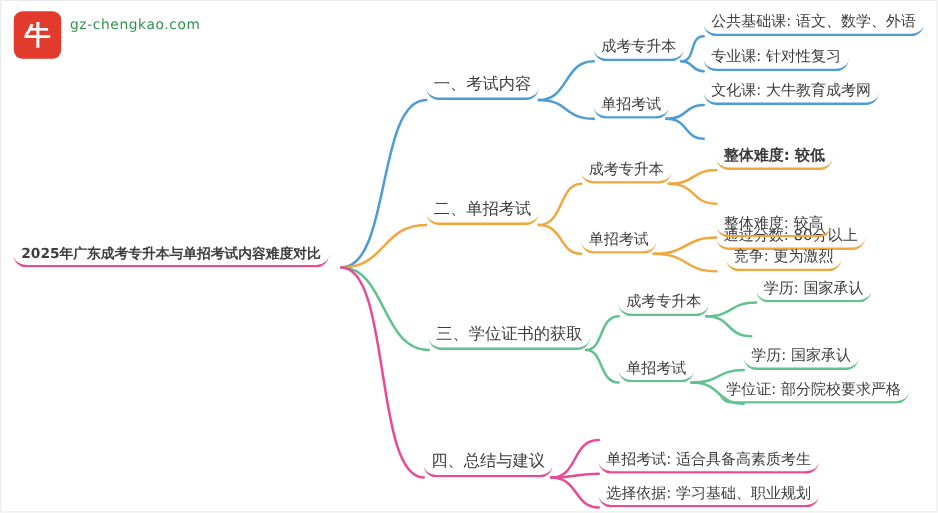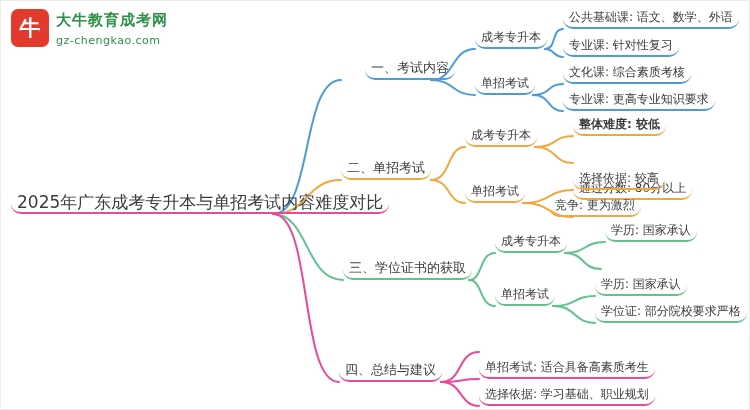--- a/index.html
+++ b/index.html
@@ -18,21 +18,21 @@
   .links{ position:absolute; left:0; top:0; pointer-events:none; }
   .links path{ fill:none; stroke-width:2; stroke-linecap:round; }
   .st-blue{ stroke:var(--blue); } .st-orange{ stroke:var(--orange); }
   .st-green{ stroke:var(--green); } .st-pink{ stroke:var(--pink); }
 
   .node{
     position:absolute; white-space:nowrap; color:#3c3c3c;
     border-bottom:2px solid #999; border-radius:10px;
     padding:1px 6px 2px; font-size:12px; line-height:15px;
   }
-  .root{ font-weight:normal; font-size:17px; border-color:var(--pink); }
+  .root{ font-weight:bold; font-size:11px; border-color:var(--pink); }
   .branch{ font-size:13px; line-height:16px; }
   .b-blue{ border-color:var(--blue); } .b-orange{ border-color:var(--orange); }
   .b-green{ border-color:var(--green); } .b-pink{ border-color:var(--pink); }
 
   .logo{ position:absolute; left:10px; top:8px; display:flex; gap:7px; align-items:flex-start; }
   .logo-icon{
     width:38px; height:38px; background:var(--logo_red); border-radius:7px;
     color:#fff; display:flex; align-items:center; justify-content:center;
     font-size:21px; font-weight:bold;
   }
@@ -73,48 +73,46 @@
     <path class="st-green" d="M552,305 C576,305 572,322 594,322"></path>
 
     <path class="st-pink" d="M440,381 C462,381 456,351 478,351"></path>
     <path class="st-pink" d="M440,381 C462,381 458,378 478,378"></path>
     <path class="st-pink" d="M440,381 C462,381 458,405 478,405"></path>
   </svg>
 
   <div class="logo">
     <div class="logo-icon">牛</div>
     <div class="logo-text">
-      <div class="logo-name">大牛教育成考网</div>
       <div class="logo-url">gz-chengkao.com</div>
     </div>
   </div>
 
   <div class="node root" style="left:10px;top:193px;">2025年广东成考专升本与单招考试内容难度对比</div>
 
-  <div class="node branch b-blue" style="left:340px;top:58px;margin-left:24px;">一、考试内容</div>
+  <div class="node branch b-blue" style="left:340px;top:58px;">一、考试内容</div>
   <div class="node branch b-orange" style="left:340px;top:158px;">二、单招考试</div>
   <div class="node branch b-green" style="left:342px;top:258px;">三、学位证书的获取</div>
   <div class="node branch b-pink" style="left:338px;top:360px;">四、总结与建议</div>
 
   <div class="node b-blue" style="left:474px;top:28px;">成考专升本</div>
   <div class="node b-blue" style="left:474px;top:74px;">单招考试</div>
   <div class="node b-blue" style="left:562px;top:8px;">公共基础课: 语文、数学、外语</div>
   <div class="node b-blue" style="left:562px;top:36px;">专业课: 针对性复习</div>
-  <div class="node b-blue" style="left:562px;top:63px;">文化课: 综合素质考核</div>
-  <div class="node b-blue" style="left:562px;top:90px;">专业课: 更高专业知识要求</div>
+  <div class="node b-blue" style="left:562px;top:63px;">文化课: 大牛教育成考网</div>
 
   <div class="node b-orange" style="left:464px;top:126px;">成考专升本</div>
   <div class="node b-orange" style="left:464px;top:182px;">单招考试</div>
   <div class="node b-orange" style="left:572px;top:115px;font-weight:bold;">整体难度: 较低</div>
   <div class="node b-orange" style="left:572px;top:142px;margin-top:37px;">通过分数: 80分以上</div>
-  <div class="node b-orange" style="left:572px;top:169px;">选择依据: 较高</div>
-  <div class="node b-orange" style="left:548px;top:196px;">竞争: 更为激烈</div>
+  <div class="node b-orange" style="left:572px;top:169px;">整体难度: 较高</div>
+  <div class="node b-orange" style="left:580px;top:196px;">竞争: 更为激烈</div>
 
   <div class="node b-green" style="left:494px;top:232px;">成考专升本</div>
   <div class="node b-green" style="left:494px;top:285px;">单招考试</div>
   <div class="node b-green" style="left:604px;top:221px;">学历: 国家承认</div>
   <div class="node b-green" style="left:594px;top:275px;">学历: 国家承认</div>
-  <div class="node b-green" style="left:594px;top:302px;">学位证: 部分院校要求严格</div>
+  <div class="node b-green" style="left:574px;top:302px;">学位证: 部分院校要求严格</div>
 
   <div class="node b-pink" style="left:478px;top:358px;">单招考试: 适合具备高素质考生</div>
   <div class="node b-pink" style="left:478px;top:385px;">选择依据: 学习基础、职业规划</div>
 
 </div>
 
 </body></html>

